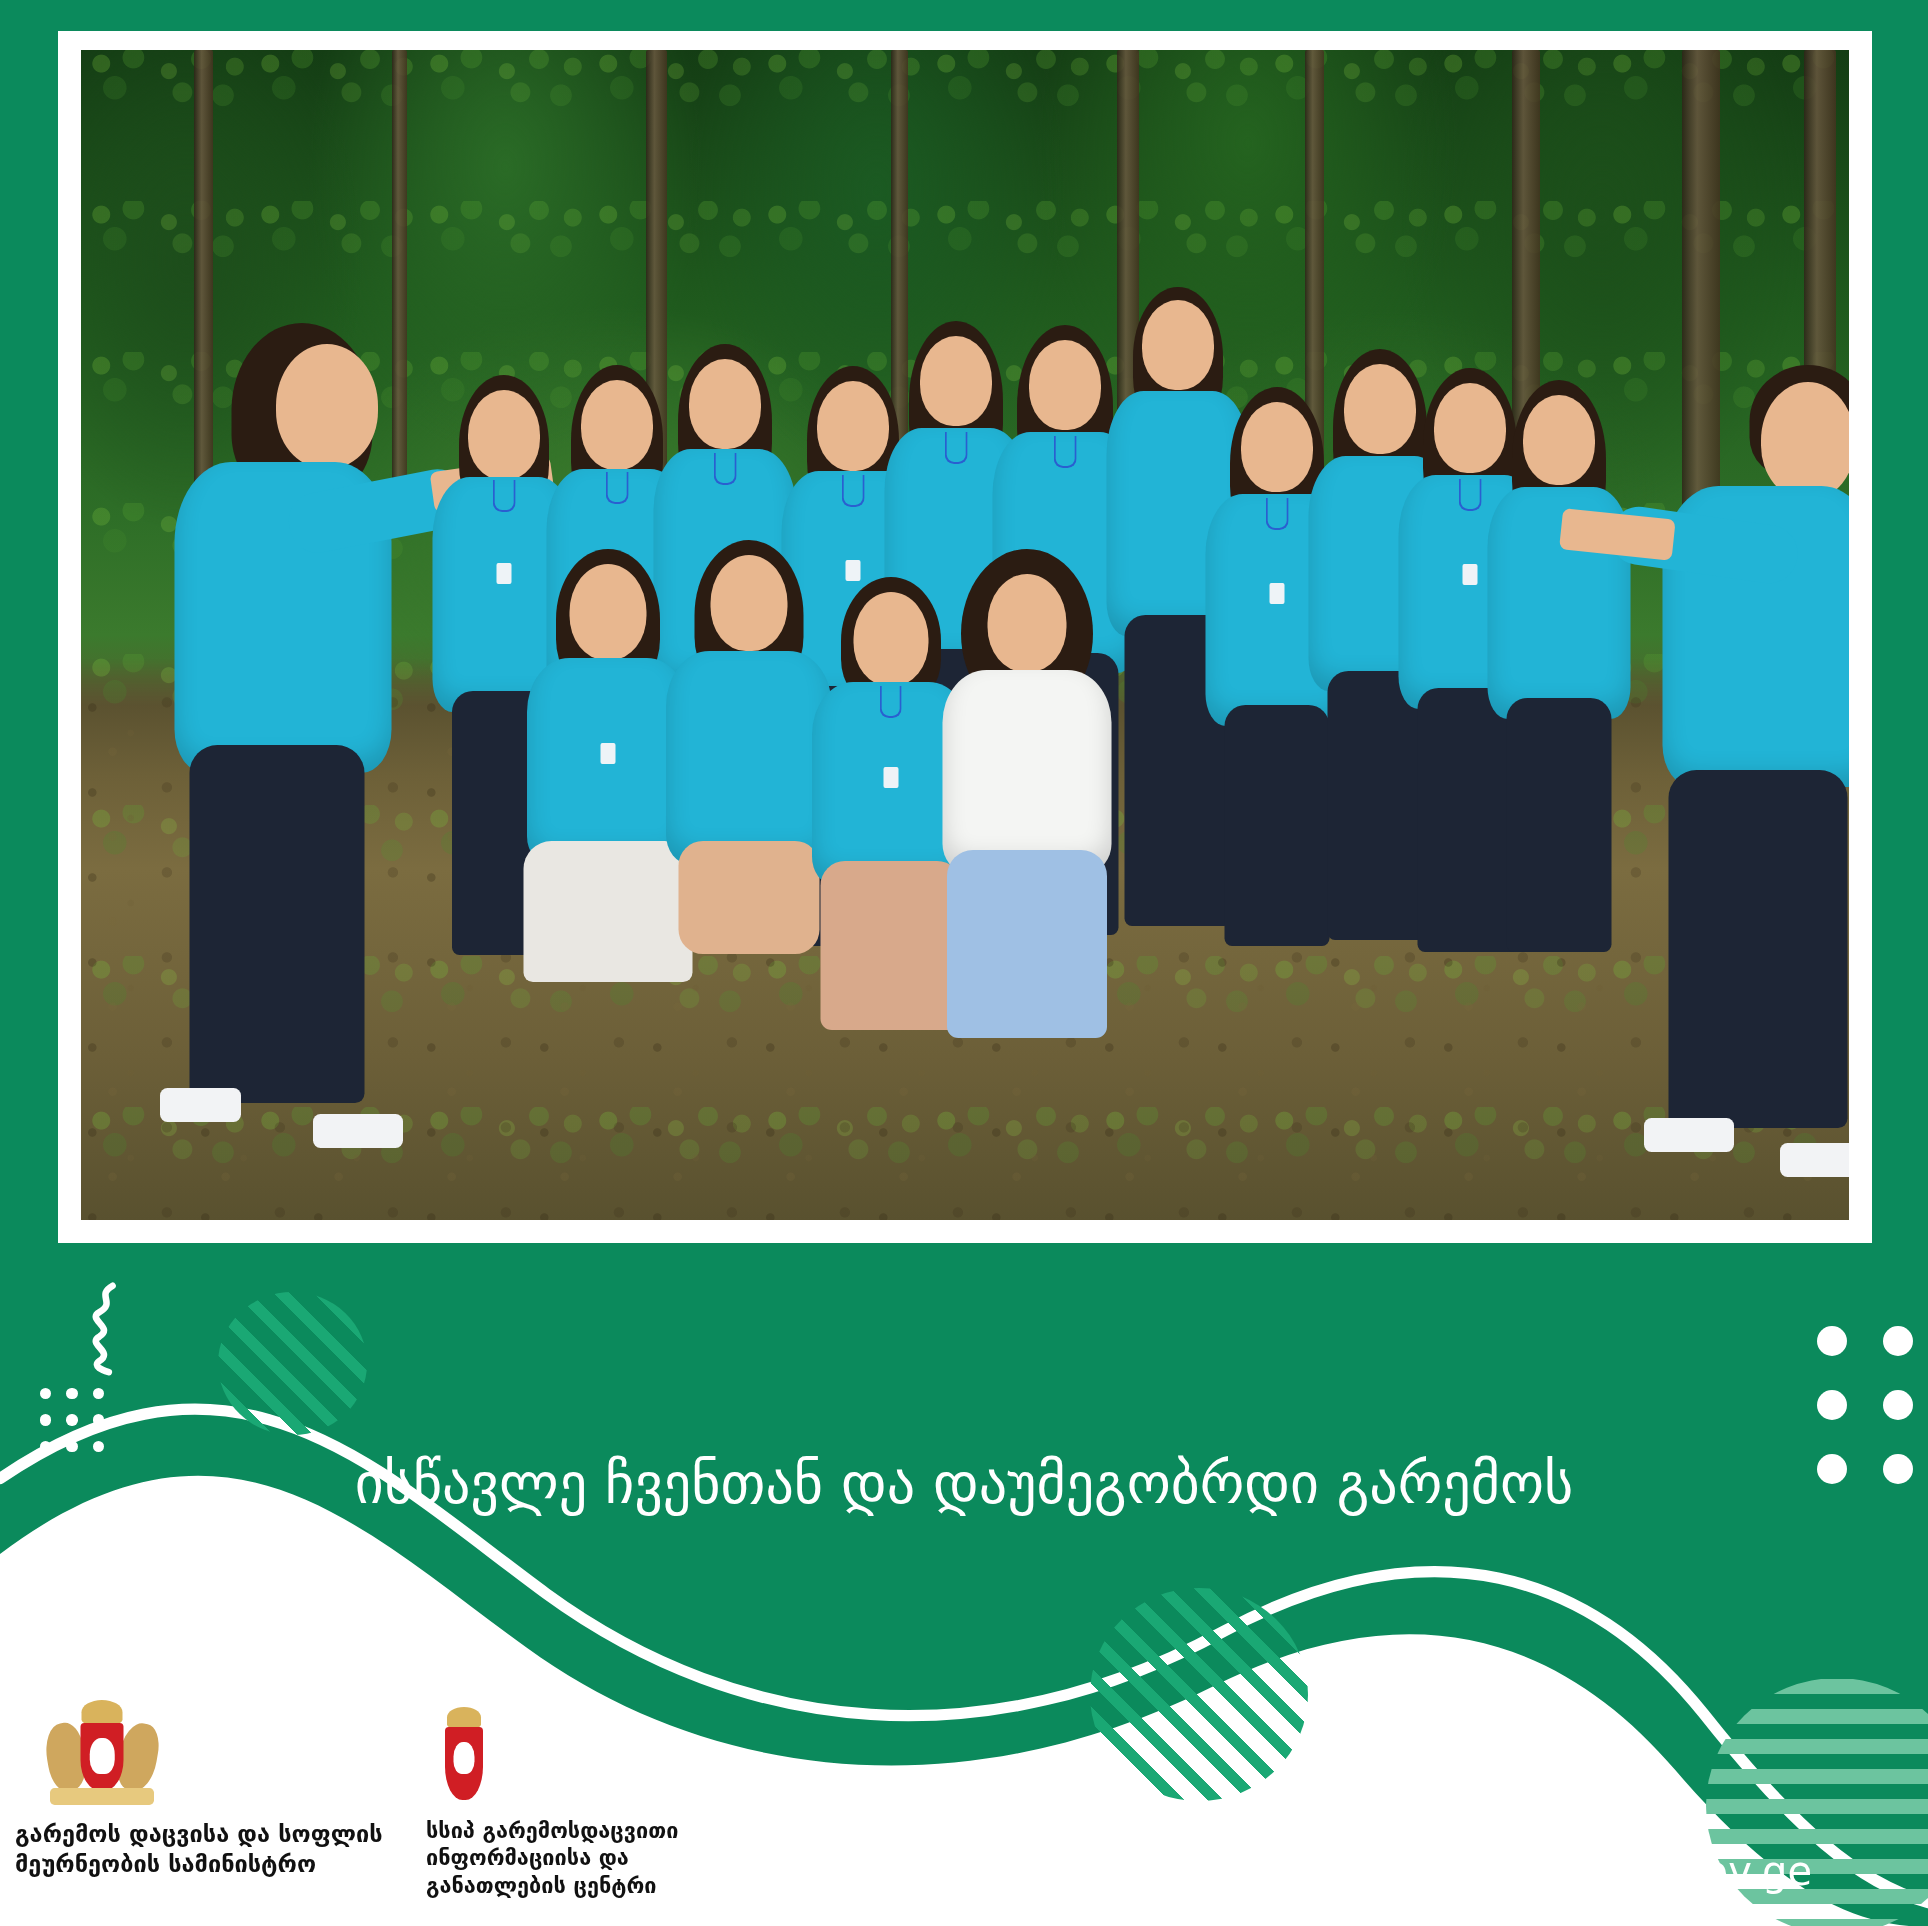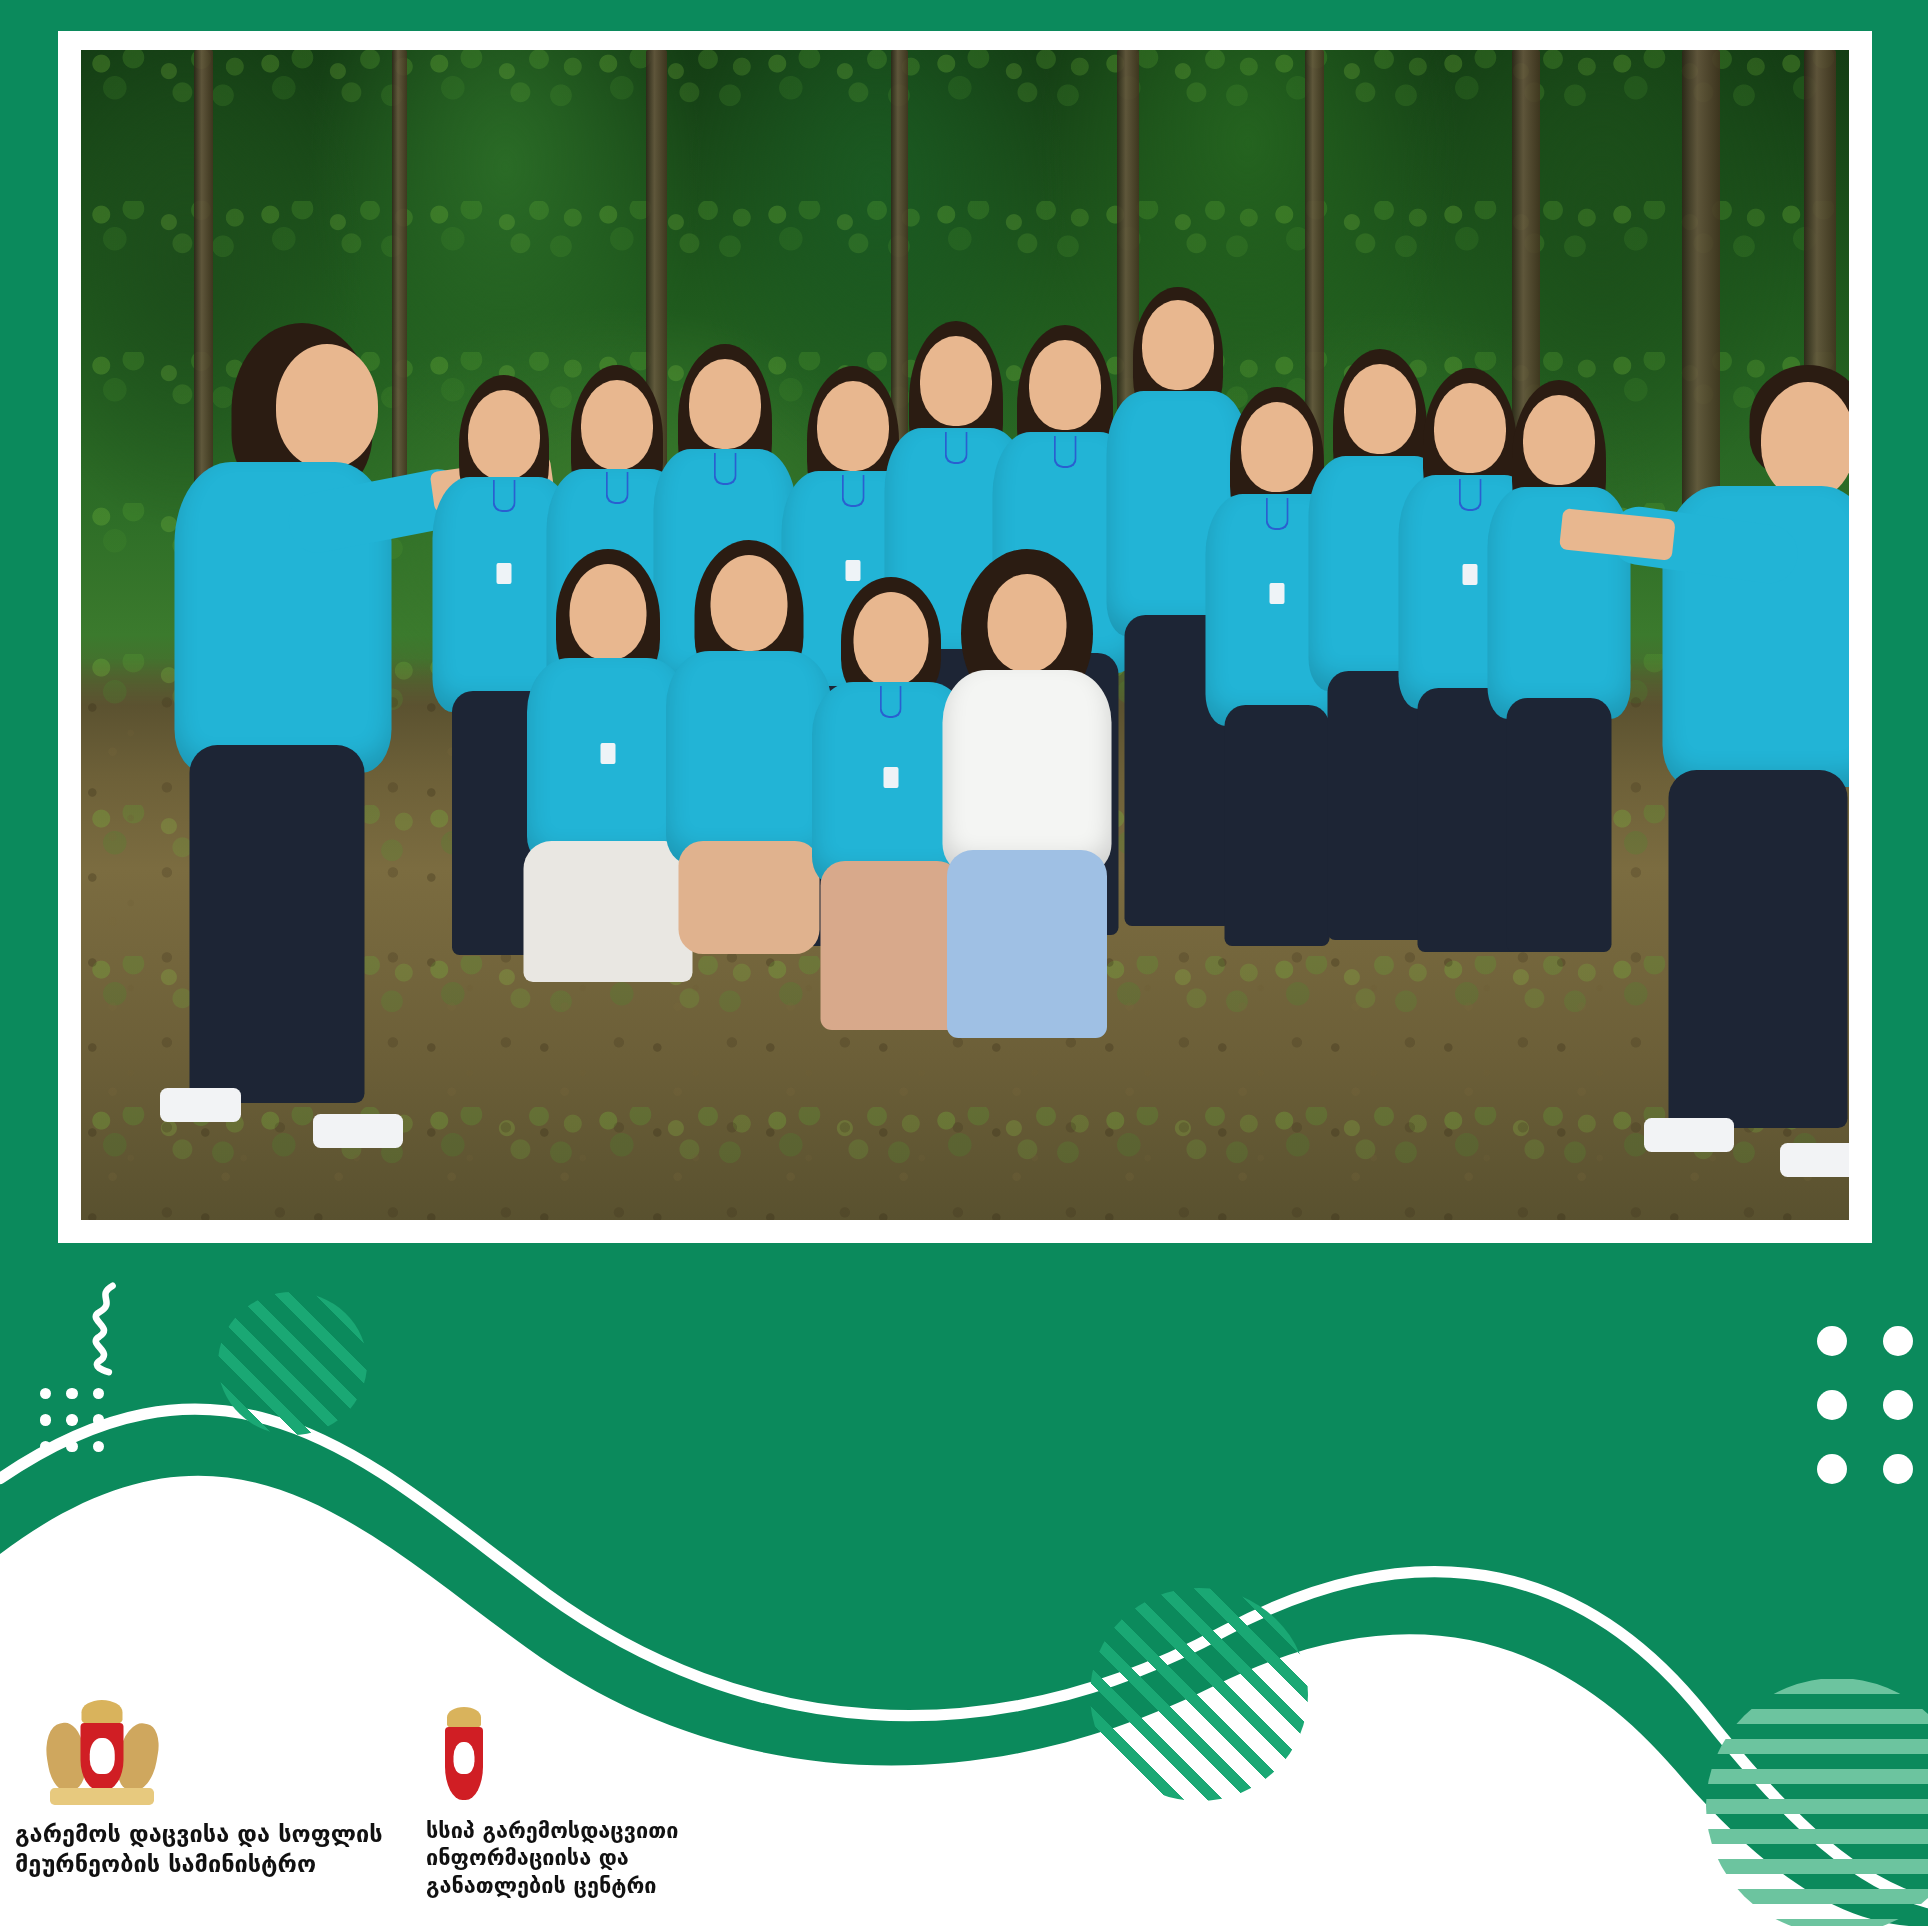--- a/index.html
+++ b/index.html
@@ -434,20 +434,21 @@
     <span></span>
       <span></span>
     <span></span>
       <span></span>
   </div>
 
   <svg class="squiggle" style="left:90px; top:1282px;" width="32" height="94" viewBox="0 0 34 100">
     <path d="M24,4 C6,14 28,22 10,32 C-4,40 26,48 10,58 C-4,66 26,74 10,84 C2,90 14,94 20,96" fill="none" stroke="#ffffff" stroke-width="7" stroke-linecap="round"></path>
   </svg>
 
+  <div class="subhead">ისწავლე ჩვენთან და დაუმეგობრდი გარემოს</div>
 
   <div class="footer-logos">
 
     <div class="logo-block" style="left:15px; top:0;">
       <div class="emblem" style="left:26px; width:122px; height:111px;">
         <div class="crown" style="top:1.9px;  width:41px; height:24.5px;"></div>
         <div class="supporter" style="left:5.6px;   top:24.5px; width:38px; height:68px; transform:rotate(-10deg);"></div>
         <div class="supporter" style="right:5.6px;  top:24.5px; width:38px; height:68px; transform:rotate(10deg);"></div>
         <div class="shield" style="top:24.5px; width:43px; height:68px;"></div>
         <div class="rider" style="top:40px; width:24.5px; height:36px;"></div>
@@ -462,15 +463,16 @@
         <div class="crown" style="top:1.9px;  width:34px; height:21px;"></div>
         <div class="shield" style="top:21px; width:38px; height:73px;"></div>
         <div class="rider" style="top:36px; width:21px; height:32px;"></div>
       </div>
       <div class="logo-caption small" style="position:absolute; left:0; top:111px; width:358px;">სსიპ გარემოსდაცვითი
 ინფორმაციისა და
 განათლების ცენტრი</div>
     </div>
   </div>
 
+  <div class="contact">www.eiec.gov.ge | info@eiec.gov.ge</div>
 
 </div>
 
 
 </body></html>

